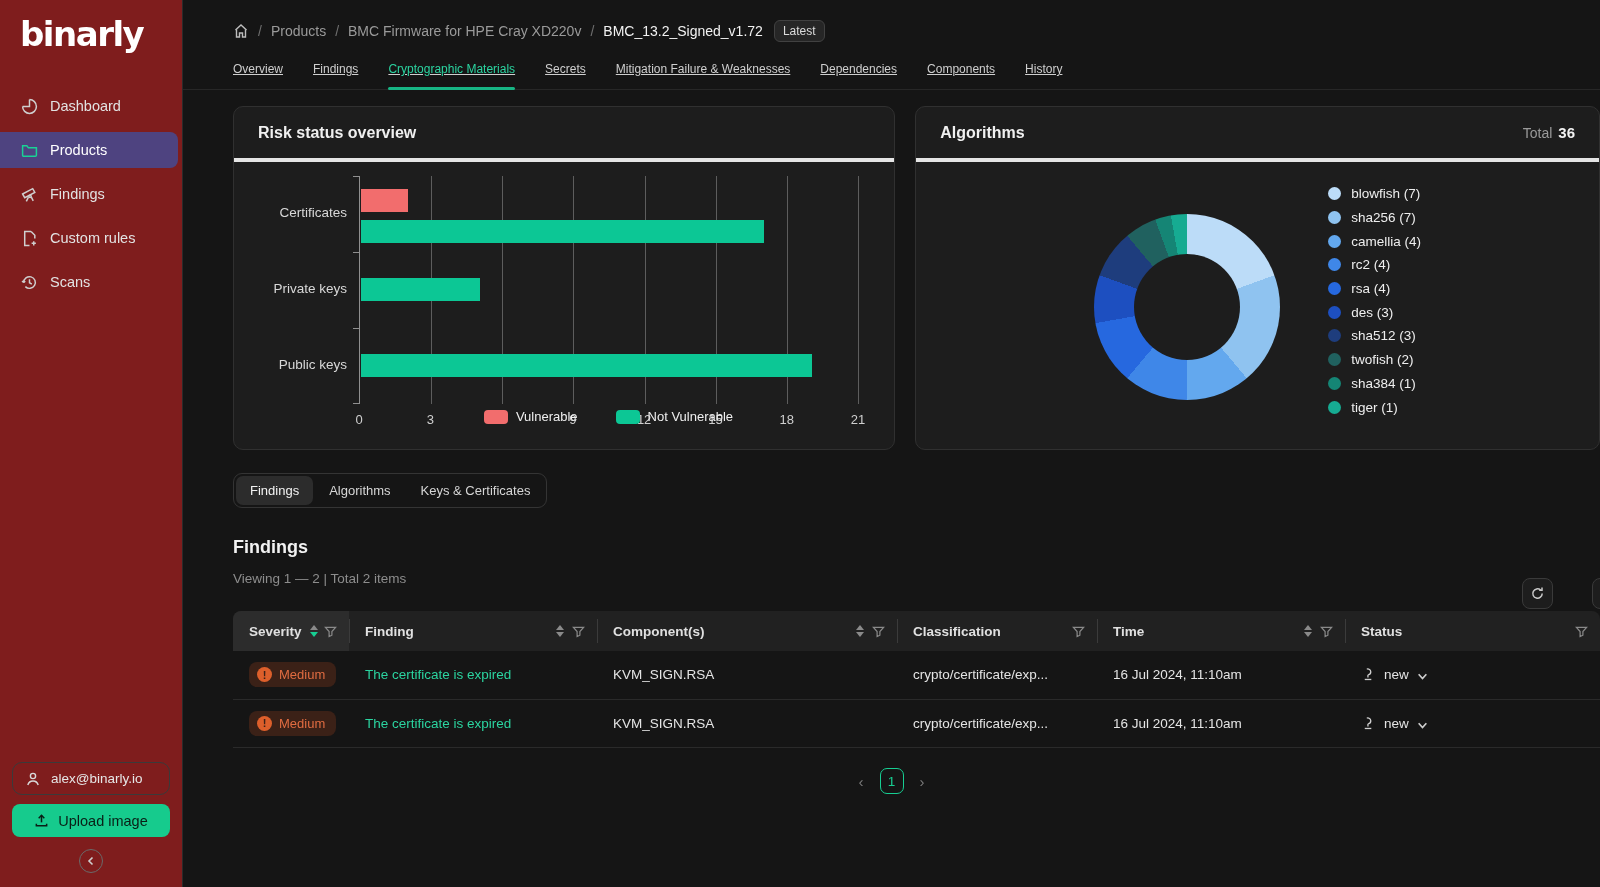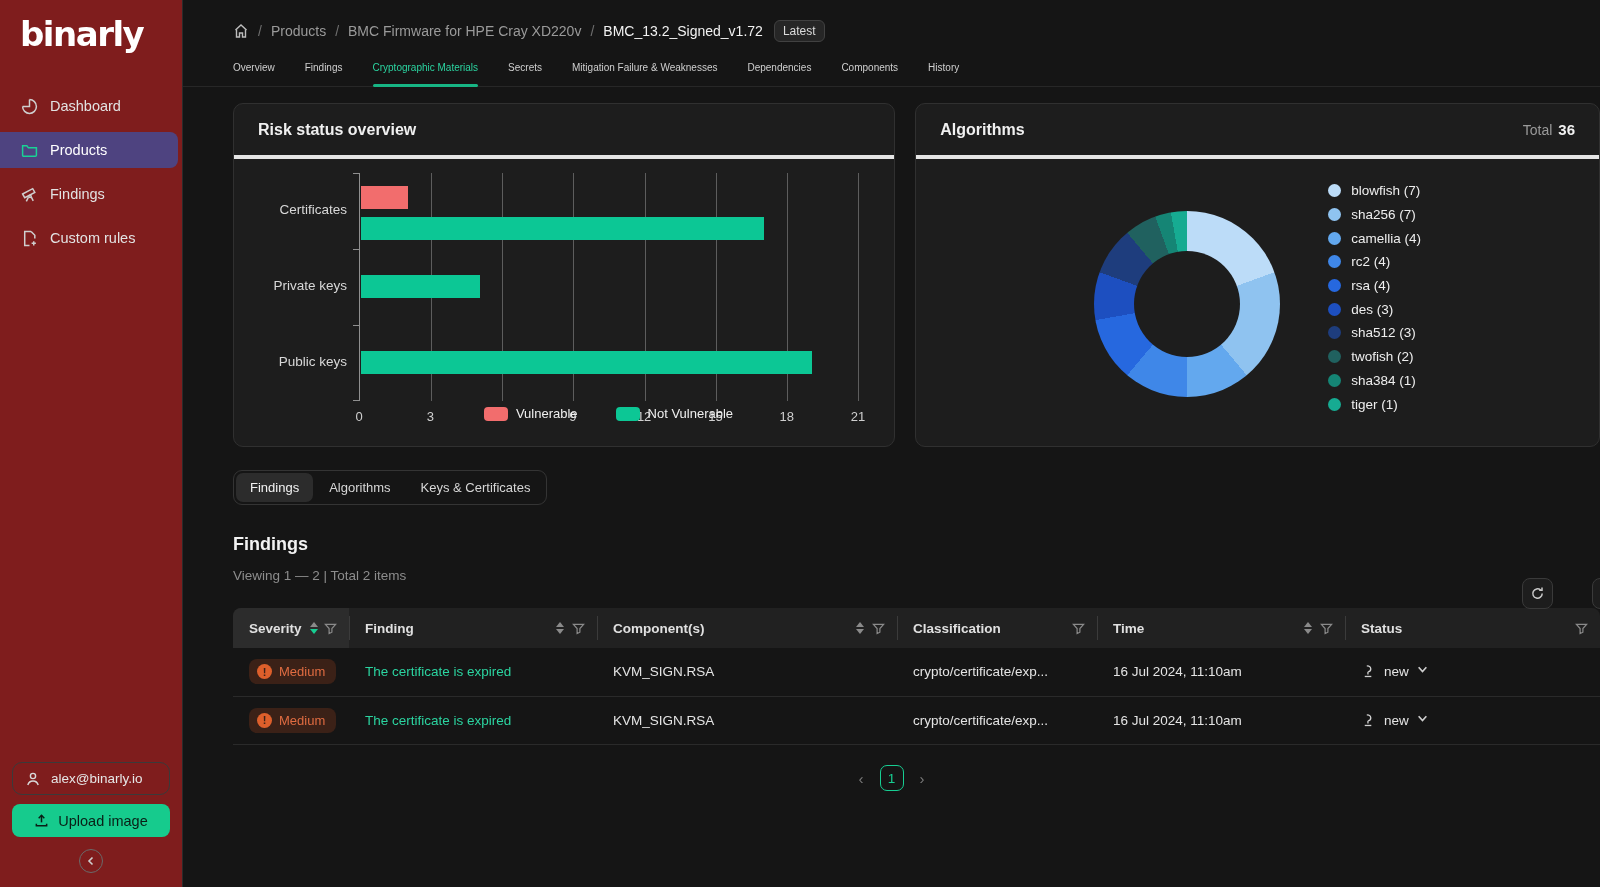--- a/index.html
+++ b/index.html
@@ -20,21 +20,21 @@
   .upload-btn { margin-top:9px; width:100%; height:33px; background:#16cb8d; color:#0a1f16; border:none; border-radius:8px; font-size:14.5px; font-family:inherit; display:flex; align-items:center; justify-content:center; gap:9px; cursor:pointer; }
   .collapse-btn { margin:12px auto 0 auto; width:24px; height:24px; border-radius:50%; border:1.5px solid #6a6a6a; display:flex; align-items:center; justify-content:center; color:#cfcfcf; cursor:pointer; background:transparent; }
 
   
   .main { position:absolute; left:183px; top:0; width:1417px; height:887px; }
   .crumbs { display:flex; align-items:center; gap:9px; padding:20px 0 0 50px; font-size:14px; color:#9a9a9a; }
   .crumbs .sep { color:#6f6f6f; }
   .crumb { color:#9a9a9a; cursor:pointer; }
   .crumb.current { color:#f2f2f2; }
   .latest-badge { border:1px solid #414141; background:#262626; color:#dcdcdc; font-size:12px; padding:3px 8px; border-radius:6px; margin-left:2px; }
-  .tabs { display:flex; gap:30px; padding:20px 0 0 50px; border-bottom:1px solid #272727; font-size:10px; color:#cfcfcf; }
+  .tabs { display:flex; gap:30px; padding:20px 0 0 50px; border-bottom:1px solid #272727; font-size:12px; color:#cfcfcf;text-decoration:underline; }
   .tab { padding-bottom:13px; cursor:pointer; position:relative; white-space:nowrap; }
   .tab.active { color:#2bd4a0; }
   .tab.active::after { content:""; position:absolute; left:0; right:0; bottom:-1px; height:3px; background:#17b584; border-radius:2px; }
 
   
   .cards { display:flex; gap:20px; margin:16px 0 0 50px; }
   .card { background:#1d1d1d; border:1px solid #303030; border-radius:10px; height:344px; }
   .card-head { height:55px; display:flex; align-items:center; justify-content:space-between; padding:0 24px; border-bottom:4px solid #e5e5e5; }
   .card-title { font-size:16px; font-weight:700; color:#f0f0f0; }
   .risk-card { width:672px; }
@@ -88,21 +88,21 @@
   .tri-up { width:0; height:0; border-left:4px solid transparent; border-right:4px solid transparent; border-bottom:5px solid #8a8a8a; }
   .tri-down { width:0; height:0; border-left:4px solid transparent; border-right:4px solid transparent; border-top:5px solid #8a8a8a; }
   .tri-down.on { border-top-color:#17ce92; }
   .c-sev { width:116px; } .c-find { width:248px; } .c-comp { width:300px; }
   .c-class { width:200px; } .c-time { width:248px; } .c-status { flex:1; }
   .trow { display:flex; align-items:center; height:48.5px; border-bottom:1px solid #2a2a2a; font-size:13.5px; color:#e4e4e4; }
   .td { padding:0 12px 0 16px; display:flex; align-items:center; }
   .sev-badge { display:inline-flex; align-items:center; gap:7px; background:#3b2117; color:#e06c41; border-radius:8px; padding:5px 11px 5px 8px; font-size:13px; }
   .sev-dot { width:15px; height:15px; border-radius:50%; background:#dd5f2b; color:#3b2117; font-size:11px; font-weight:700; display:inline-flex; align-items:center; justify-content:center; }
   .finding-link { color:#2bd4a0; cursor:pointer; }
-  .status-cell { display:flex; align-items:flex-start; gap:8px; cursor:pointer; color:#e4e4e4; }
+  .status-cell { display:flex; align-items:flex-end; gap:8px; cursor:pointer; color:#e4e4e4; }
 
   
   .pagination { margin-top:20px; display:flex; align-items:center; justify-content:center; gap:16px; }
   .page-arrow { color:#7b7b7b; font-size:15px; cursor:pointer; }
   .page-num { min-width:24px; height:26px; border:1.5px solid #17ce92; color:#17ce92; border-radius:7px; display:flex; align-items:center; justify-content:center; font-size:13.5px; cursor:pointer; }
 
   svg { display:block; }
 </style>
 </head>
 <body>
@@ -142,20 +142,30 @@
       </div>
       <div class="nav-item">
         <span class="ic">
           <svg width="17" height="17" viewBox="0 0 16 16" fill="none" stroke="currentColor" stroke-width="1.4">
               <path d="M9.5 1.5h-6v13h4.5"></path>
               <path d="M9.5 1.5 13 5v3"></path>
               <path d="M12 10.5v4M10 12.5h4"></path>
             </svg>
         </span>
         <span>Custom rules</span>
+      </div>
+      <div class="nav-item">
+        <span class="ic">
+          <svg width="17" height="17" viewBox="0 0 16 16" fill="none" stroke="currentColor" stroke-width="1.4">
+              <path d="M2.5 8a5.5 5.5 0 1 1 1.6 3.9"></path>
+              <path d="M2.5 8 1 6.5M2.5 8 4 6.7"></path>
+              <path d="M8 5v3.2l2.2 1.3"></path>
+            </svg>
+        </span>
+        <span>Scans</span>
       </div>
     </nav>
     <div class="sidebar-bottom">
       <div class="account-box">
         <span>
           <svg width="16" height="16" viewBox="0 0 16 16" fill="none" stroke="#d8d8d8" stroke-width="1.4">
               <circle cx="8" cy="5" r="2.6"></circle>
               <path d="M2.8 14c.8-2.6 2.8-4 5.2-4s4.4 1.4 5.2 4"></path>
             </svg>
         </span>

